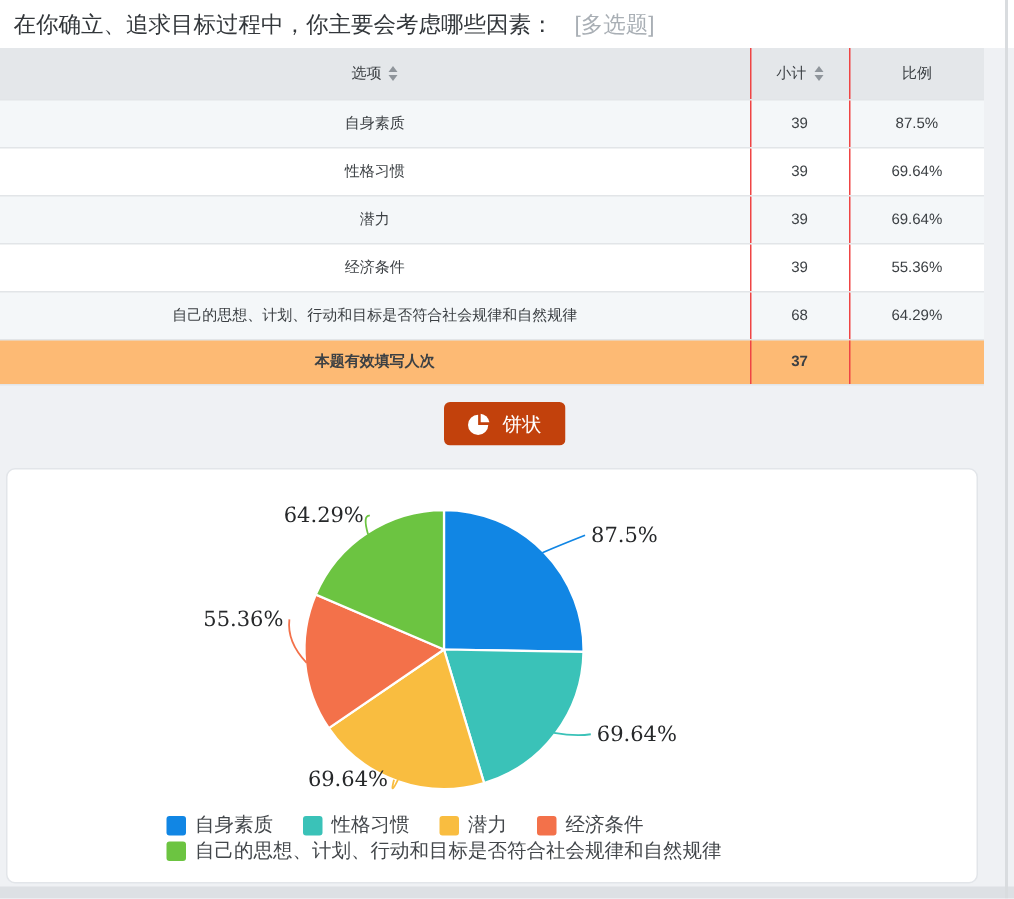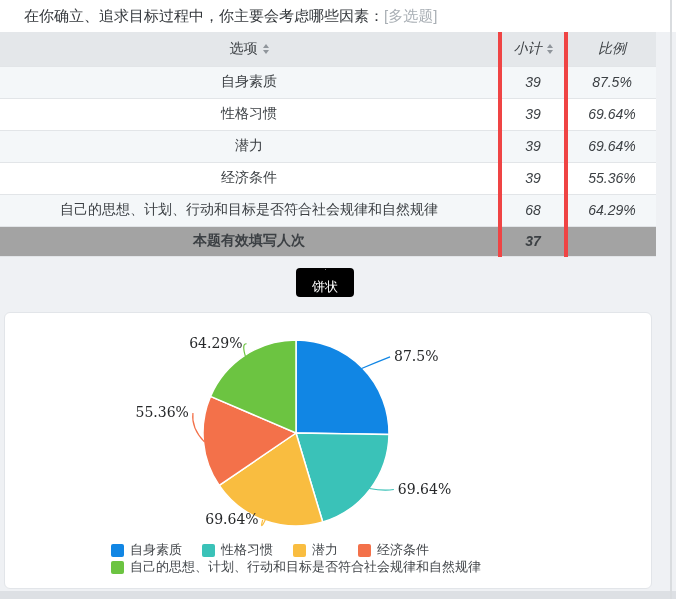--- a/index.html
+++ b/index.html
@@ -1,30 +1,30 @@
 <!DOCTYPE html>
 <html><head>
 <meta charset="utf-8">
 <style>
   html,body{margin:0;padding:0;}
   body{
     width:676px;height:599px;position:relative;overflow:hidden;
     background:#eff1f4;
     font-family:"Liberation Sans","DejaVu Sans",sans-serif;
   }
-  .titlebar{background:#fff;height:32px;display:flex;align-items:center;padding-left:24px;font-size:15px;color:#33373b;}
-  .titlebar .tag{color:#a9afb5;}
-  table{border-collapse:collapse;width:656px;table-layout:fixed;font-size:14px;color:#3c4044;}
+  .titlebar{background:#fff;height:32px;display:flex;align-items:center;padding-left:9px;font-size:15px;color:#33373b;}
+  .titlebar .tag{color:#a9afb5;margin-left:14px;}
+  table{border-collapse:collapse;width:656px;table-layout:fixed;font-size:10px;color:#3c4044;}
   th,td{text-align:center;font-weight:normal;border-bottom:1px solid #e2e5e8;padding:0;}
-  .c2,.c3{border-left:4px solid #ef4444;font-style:italic;}
+  .c2,.c3{border-left:1px solid #ef4444;}
   thead tr{background:#e4e7ea;height:34px;}
   tbody tr{height:32px;}
   tbody tr:nth-child(odd){background:#f4f7f9;}
   tbody tr:nth-child(even){background:#ffffff;}
-  tfoot tr{background:#a3a3a3;height:30px;}
+  tfoot tr{background:#fdba74;height:30px;}
   tfoot td{font-weight:bold;}
   .sort{display:inline-block;vertical-align:middle;margin-left:5px;}
   .sort i{display:block;width:0;height:0;border-left:3.5px solid transparent;border-right:3.5px solid transparent;}
   .sort .up{border-bottom:4px solid #8f959b;margin-bottom:2px;}
   .sort .dn{border-top:4px solid #8f959b;}
   .toolbar{position:absolute;left:296px;top:268px;display:flex;gap:9px;}
   .btn{display:flex;align-items:center;gap:8px;height:29px;padding:0 15px;background:#fff;
        border:1px solid #d6d9dd;border-radius:4px;font-size:13px;color:#54585c;cursor:pointer;box-sizing:border-box;}
   .btn.active{border-color:transparent;color:#fff;}
   .card{position:absolute;left:4px;top:312px;width:648px;height:277px;background:#fff;
@@ -88,21 +88,21 @@
   <tfoot>
     <tr>
       <td>本题有效填写人次</td>
       <td class="c2">37</td>
       <td class="c3"></td>
     </tr>
   </tfoot>
 </table>
 
 <div class="toolbar">
-  <button class="btn active" style="background: #000000; flex-direction: column;">
+  <button class="btn active" style="background: #c2410c;">
     <svg width="15" height="15" viewBox="0 0 16 16">
       <path d="M7.2 8.8 V1.6 A7.2 7.2 0 1 0 14.4 8.8 Z" fill="#ffffff"></path>
       <path d="M9 7 V0.8 A7.2 7.2 0 0 1 15.2 7 Z" fill="#ffffff"></path>
     </svg>
     <span>饼状</span>
   </button>
 </div>
 
 <div class="card">
   <svg id="pie-svg" width="646" height="275" viewBox="0 0 646 275">

